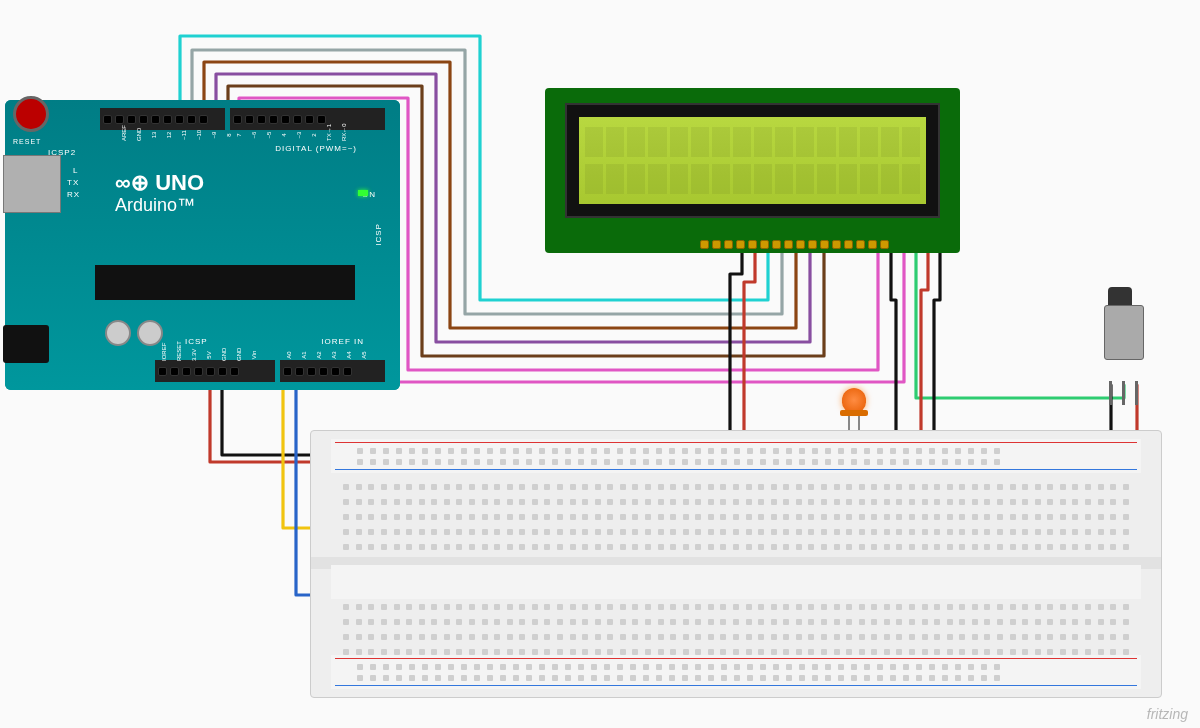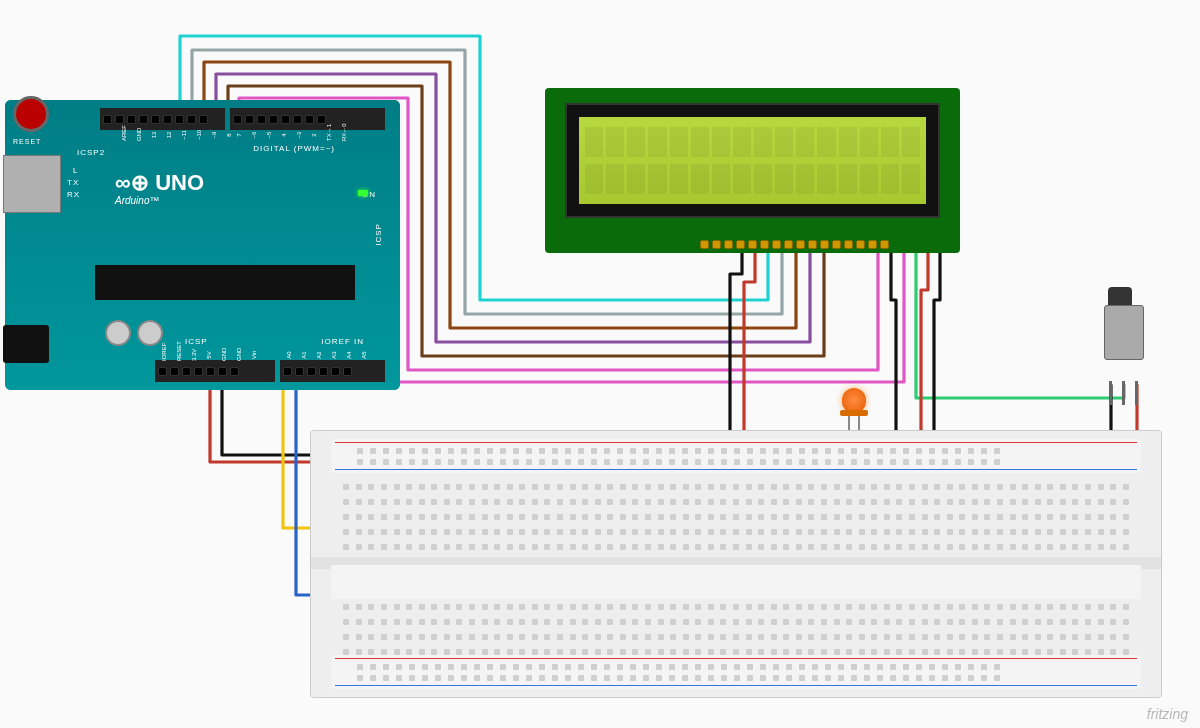--- a/index.html
+++ b/index.html
@@ -20,31 +20,31 @@
   .arduino .header.bot2 { bottom: 8px; left: 275px; width: 105px; }
   .arduino .header .pin-row { display: flex; align-items: center; height: 100%; padding: 0 3px; gap: 3px; }
   .arduino .header .pin-hole { width: 9px; height: 9px; background: #000; border-radius: 2px; border: 1px solid #333; }
   .arduino .pin-labels { position: absolute; font-size: 7px; color: #fff; display: flex; gap: 3px; }
   .arduino .pin-labels.top1 { top: 32px; left: 98px; }
   .arduino .pin-labels.top2 { top: 32px; left: 228px; }
   .arduino .pin-labels.bot1 { bottom: 32px; left: 153px; }
   .arduino .pin-labels.bot2 { bottom: 32px; left: 278px; }
   .arduino .pin-labels span { width: 12px; text-align: center; transform: rotate(-90deg); white-space: nowrap; font-size: 6px; }
   .arduino .logo { position: absolute; left: 110px; top: 70px; color: #fff; font-size: 22px; font-weight: bold; }
-  .arduino .brand { position: absolute; left: 110px; top: 95px; color: #fff; font-size: 10px; font-style: italic; }
+  .arduino .brand { position: absolute; left: 110px; top: 95px; color: #fff; font-size: 18px; }
   .arduino .section-label { position: absolute; color: #fff; font-size: 8px; letter-spacing: 1px; }
-  .arduino .sl-digital { top: 44px; right: 65px; }
+  .arduino .sl-digital { top: 44px; right: 43px; }
   .arduino .sl-power { bottom: 44px; left: 180px; }
   .arduino .sl-analog { bottom: 44px; right: 36px; }
   .arduino .sl-on { top: 90px; right: 24px; }
   .arduino .sl-tx { top: 78px; left: 62px; }
   .arduino .sl-rx { top: 90px; left: 62px; }
   .arduino .sl-l { top: 66px; left: 68px; }
   .arduino .sl-icsp { top: 130px; right: 10px; transform: rotate(-90deg); }
-  .arduino .sl-icsp2 { top: 48px; left: 72px; }
+  .arduino .sl-icsp2 { top: 48px; left: 43px; }
   .arduino .chip { position: absolute; left: 90px; top: 165px; width: 260px; height: 35px; background: #111; }
   .arduino .caps { position: absolute; left: 100px; top: 220px; display: flex; gap: 6px; }
   .arduino .cap { width: 26px; height: 26px; background: #ccc; border-radius: 50%; border: 2px solid #888; }
   .arduino .led { width: 10px; height: 6px; position: absolute; }
   .arduino .led.on { top: 90px; right: 32px; background: #3f3; box-shadow: 0 0 4px #3f3; }
 
   
   .lcd { position: absolute; left: 545px; top: 88px; width: 415px; height: 165px; background: #0a6b0a; border-radius: 4px; }
   .lcd .bezel { position: absolute; left: 20px; top: 15px; right: 20px; bottom: 35px; background: #111; border: 2px solid #333; }
   .lcd .screen { position: absolute; inset: 12px; background: linear-gradient(#b8d840,#a8c830); display: flex; flex-direction: column; justify-content: space-around; padding: 6px; }

